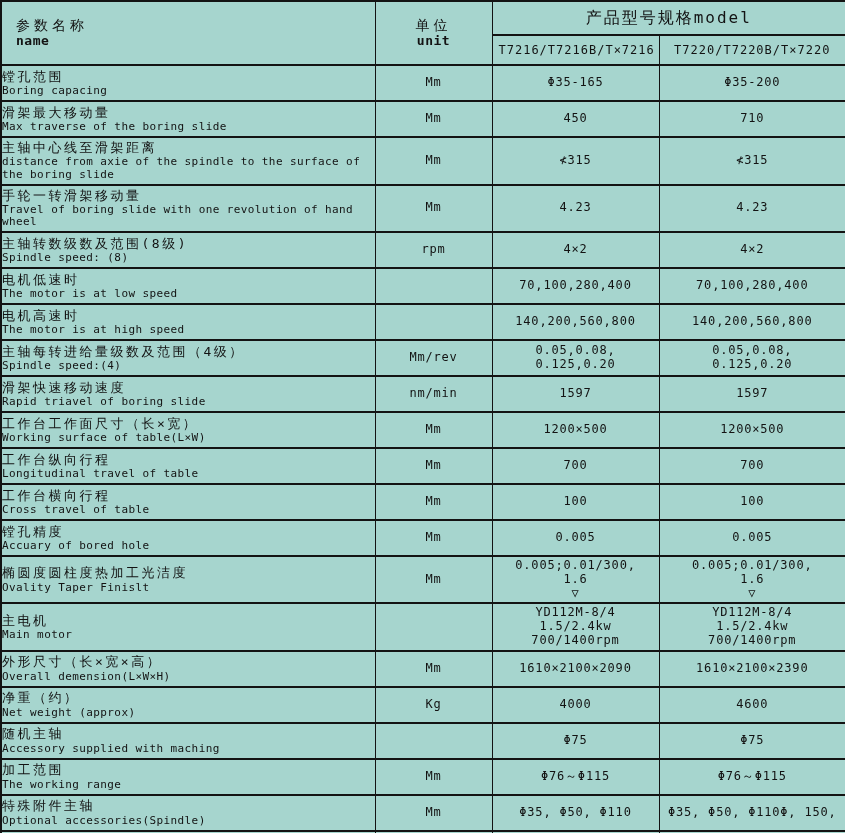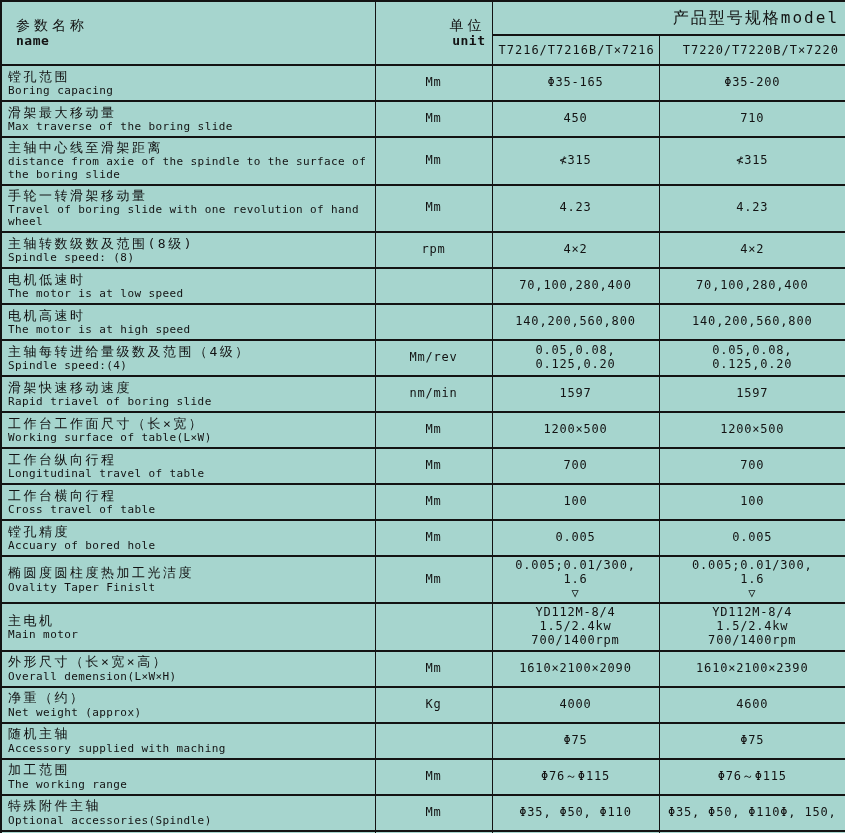--- a/index.html
+++ b/index.html
@@ -31,21 +31,21 @@
     vertical-align: middle;
   }
   table.spec { border: 2px solid #131313; }
   col.c-name { width: 374px; }
   col.c-unit { width: 117px; }
   col.c-a    { width: 167px; }
   col.c-b    { width: 187px; }
 
   .name-cell {
     text-align: left;
-    padding-left: 6px;
+    padding-left: 0;
     padding-right: 4px;
   }
   .zh {
     font-size: 13px;
     letter-spacing: 2.5px;
     line-height: 1.25;
     white-space: nowrap;
   }
   .en {
     font-size: 11px;
@@ -53,21 +53,21 @@
     line-height: 1.15;
   }
   .unit-cell, .val-cell {
     text-align: center;
     font-size: 12px;
     letter-spacing: 0.8px;
     white-space: pre-line;
     line-height: 1.15;
   }
   thead th {
-    text-align: right;
+    text-align: center;
   }
   th.h-name { text-align: left; padding-left: 14px; height: 55px; }
   th.h-model-title { height: 28px; font-size: 16px; letter-spacing: 2px; }
   th.h-model-sub { height: 24px; font-size: 12px; letter-spacing: 1px; }
   th .zh { letter-spacing: 4px; font-size: 14px; }
   th .en { font-size: 13px; letter-spacing: 0.5px; font-weight: bold; }
   tbody td { height: 30px; }
 </style>
 </head>
 <body style="background: rgb(166, 213, 206);">

